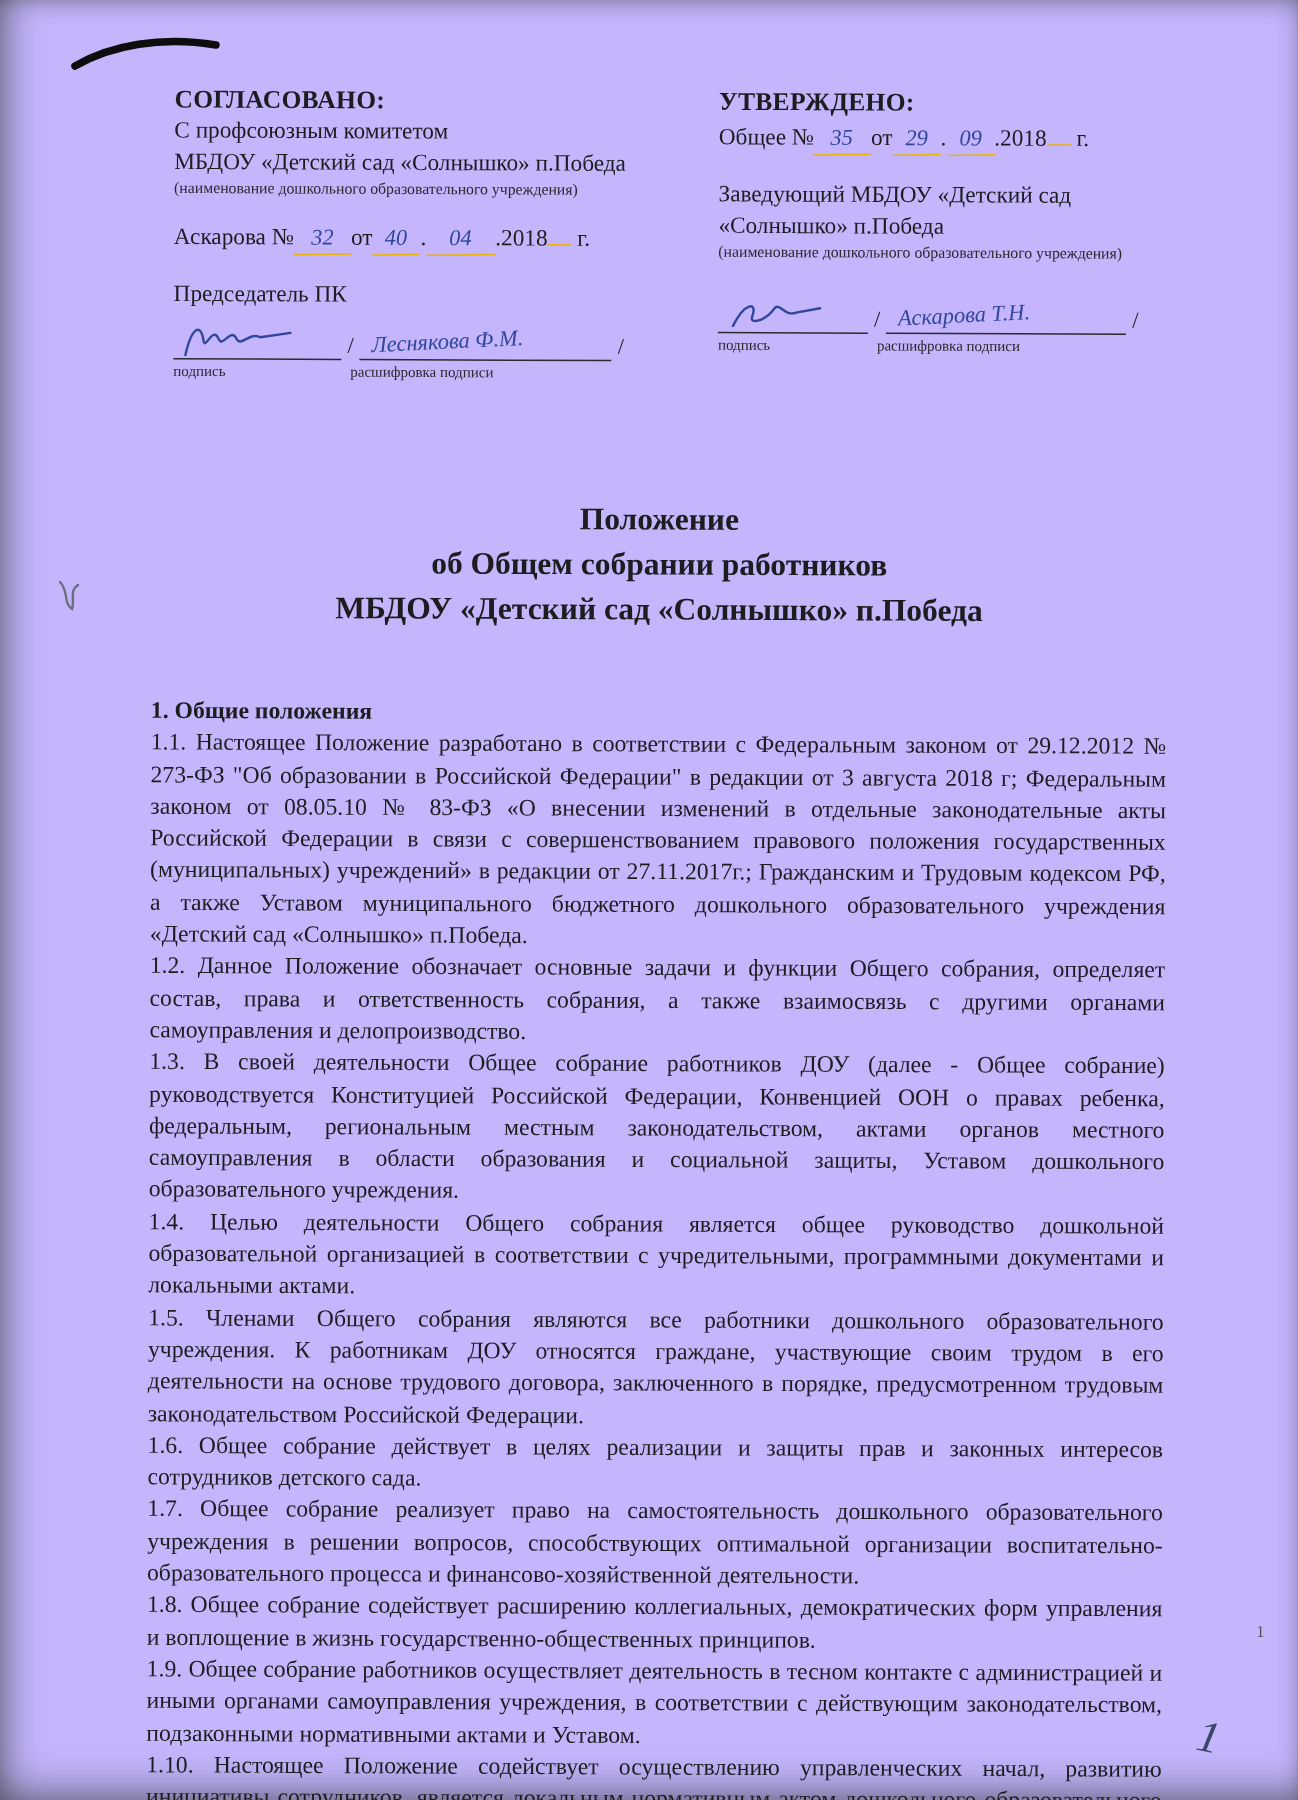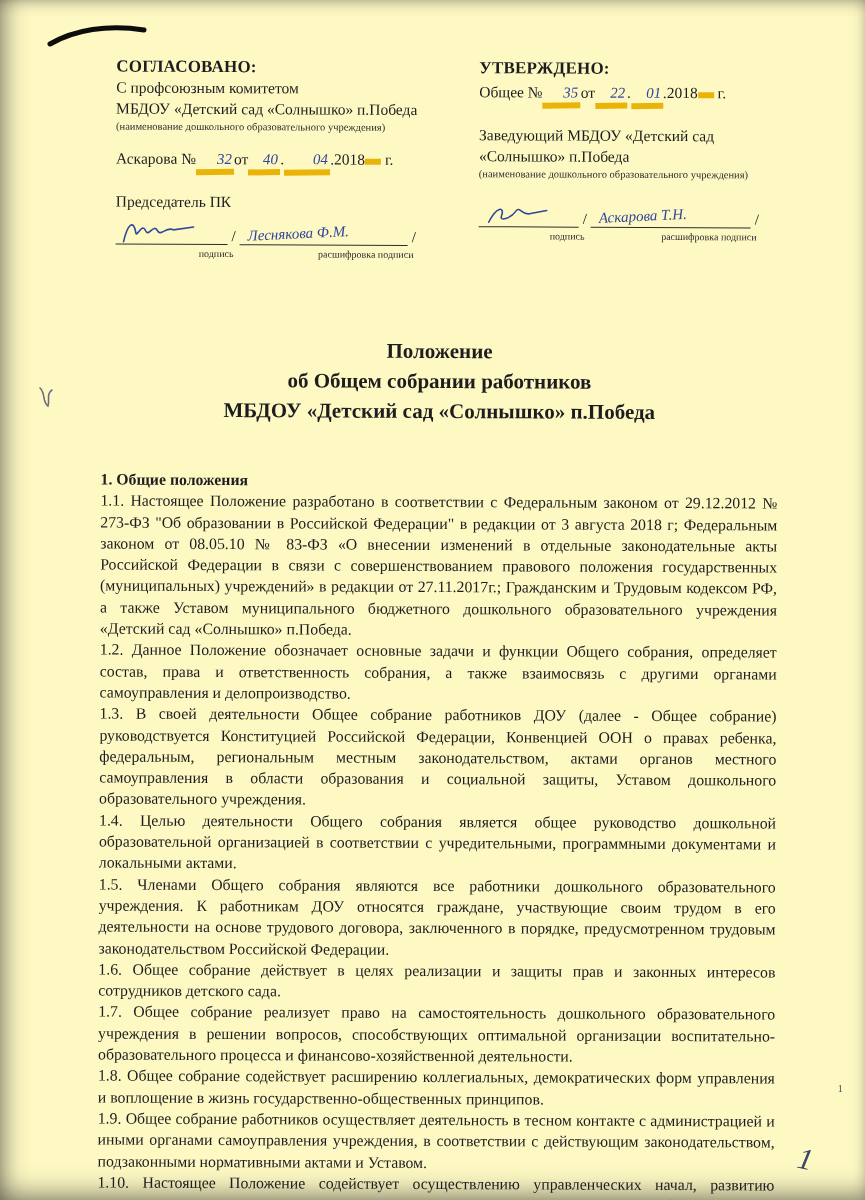--- a/index.html
+++ b/index.html
@@ -1,21 +1,21 @@
 <!DOCTYPE html>
 <html><head>
 <meta charset="utf-8">
 <style>
   * { margin:0; padding:0; box-sizing:border-box; }
   html,body { width:865px; height:1200px; }
   body { background:#8f8f8d; font-family:"Liberation Serif", serif; }
 
   .scan {
     position:relative; width:865px; height:1200px;
-    background:#fef9c3; overflow:hidden;
+    background:#c4b5fd; overflow:hidden;
     box-shadow:
       inset 18px 0 24px -14px rgba(50,50,50,.55),
       inset -8px 0 14px -10px rgba(60,60,60,.30),
       inset 0 12px 16px -12px rgba(60,60,60,.45),
       inset 0 -20px 26px -14px rgba(55,55,55,.55);
   }
 
   .content {
     position:absolute; inset:0;
     padding:58px 88px 0 100px;
@@ -27,21 +27,21 @@
   .hdr { display:flex; justify-content:space-between; }
   .col-left  { width:345px; margin-left:14px; }
   .col-right { width:300px; }
 
   .h-bold { font-weight:bold; font-size:17px; letter-spacing:.2px; }
   .ln { font-size:15.5px; line-height:21px; }
   .note { font-size:10.5px; line-height:14px; color:#2a2a2e; margin-top:1px; }
 
   .fill-line { margin-top:16px; font-size:15.5px; white-space:nowrap; }
   .blank {
-    display:inline-block; border-bottom:6px solid #eab308; text-align:right;
+    display:inline-block; border-bottom:1px solid #eab308; text-align:center;
     vertical-align:baseline; padding:0 2px 1px;
   }
   .hw { color:#31479b; font-style:italic; font-size:15px; transform:rotate(-1deg); }
   .w-num   { min-width:38px; }
   .w-day   { min-width:32px; }
   .w-month { min-width:46px; }
   .w-tail  { min-width:16px; }
 
   .position-line { margin-top:18px; font-size:15.5px; }
 
@@ -50,21 +50,21 @@
     position:relative; display:inline-block; height:24px;
     border-bottom:1px solid #2b2b2e;
   }
   .sigline svg { position:absolute; left:4px; bottom:-4px; overflow:visible; }
   .slash { margin:0 4px; }
   .name-hw {
     position:absolute; left:8px; bottom:2px; white-space:nowrap;
     color:#31479b; font-style:italic; font-size:15px; transform:rotate(-3deg);
   }
   .sig-caps { display:flex; margin-top:3px; font-size:10px; color:#2a2a2e; }
-  .cap { display:inline-block; text-align:right; }
+  .cap { display:inline-block; text-align:left; }
 
   
   .title { margin-top:76px; text-align:center; font-weight:bold; font-size:21px; line-height:30px; }
 
   
   .bodytext { margin-top:44px; font-size:15.8px; line-height:21.3px; text-align:justify; }
   .bodytext .sect { font-weight:bold; }
   .bodytext p { margin:0; }
 
   
@@ -122,21 +122,21 @@
         <div class="sig-caps">
           <span class="cap" style="width:118px">подпись</span>
           <span class="cap" style="width:180px">расшифровка подписи</span>
         </div>
       </div>
 
       <div class="col-right">
         <div class="h-bold">УТВЕРЖДЕНО:</div>
 
         <div class="fill-line" style="margin-top:5px">
-          <span>Общее №</span><span class="blank w-num hw">35</span><span>от</span><span class="blank w-day hw">22</span><span>.</span><span class="blank w-day hw">01</span><span>.2018</span><span class="blank w-tail"></span>&nbsp;<span>г.</span>
+          <span>Общее №</span><span class="blank w-num hw">35</span><span>от</span><span class="blank w-day hw">29</span><span>.</span><span class="blank w-day hw">09</span><span>.2018</span><span class="blank w-tail"></span>&nbsp;<span>г.</span>
         </div>
 
         <div class="ln" style="margin-top:16px">Заведующий МБДОУ «Детский сад</div>
         <div class="ln">«Солнышко» п.Победа</div>
         <div class="note">(наименование дошкольного образовательного учреждения)</div>
 
         <div class="sig-row" style="margin-top:22px">
           <span class="sigline" style="width:100px">
             <svg width="90" height="28">
               <path d="M6,20 C14,4 22,4 19,13 C16,20 28,16 33,9 C37,3 40,14 48,11 L64,8" stroke="#31479b" stroke-width="1.6" fill="none" stroke-linecap="round"></path>

